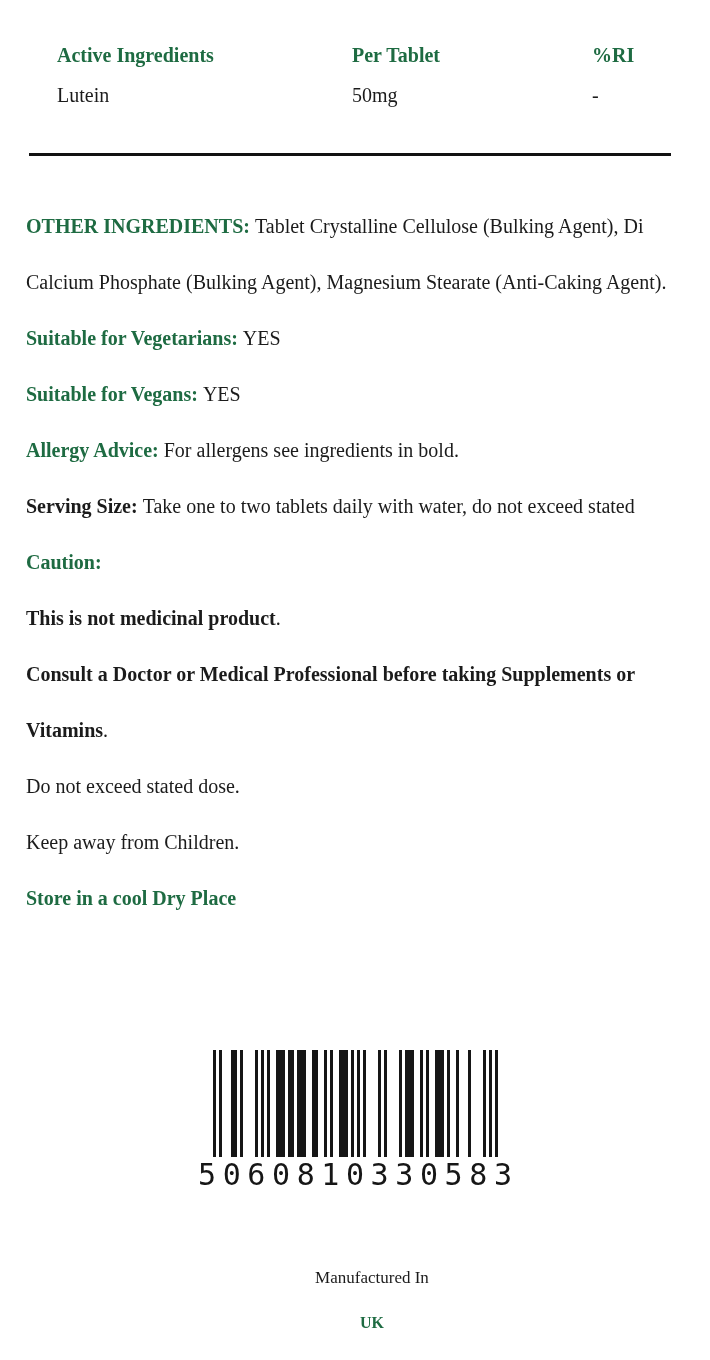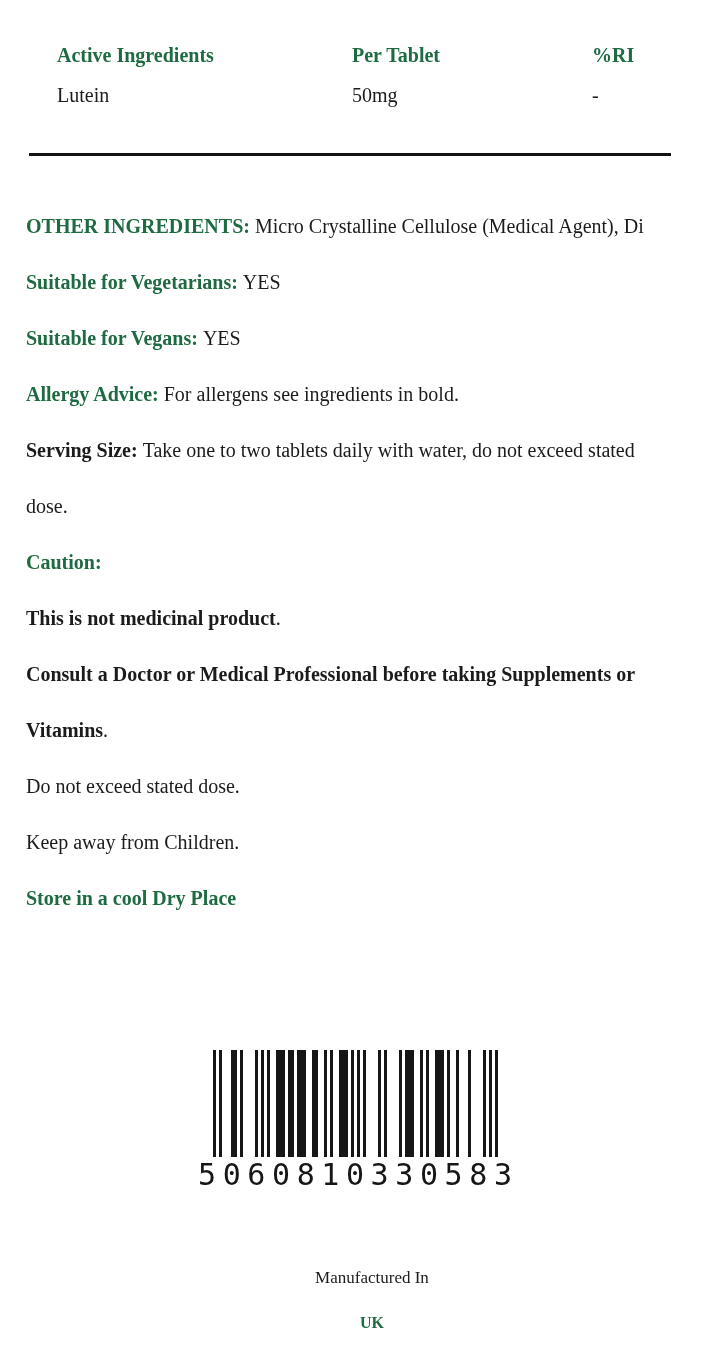--- a/index.html
+++ b/index.html
@@ -66,26 +66,26 @@
 
   <div class="t-row t-data">
     <span class="col c1">Lutein</span>
     <span class="col c2">50mg</span>
     <span class="col c3">-</span>
   </div>
 
   <div class="rule"></div>
 
   <div class="body-text" id="body-lines">
-      <div class="line"><span class="seg-green">OTHER INGREDIENTS: </span><span class="seg-reg">Micro Crystalline Cellulose (Medical Agent), Di</span></div>
+      <div class="line"><span class="seg-green">OTHER INGREDIENTS: </span><span class="seg-reg">Tablet Crystalline Cellulose (Bulking Agent), Di</span></div>
+      <div class="line"><span class="seg-reg">Calcium Phosphate (Bulking Agent), Magnesium Stearate (Anti-Caking Agent).</span></div>
       <div class="line"><span class="seg-green">Suitable for Vegetarians: </span><span class="seg-reg">YES</span></div>
       <div class="line"><span class="seg-green">Suitable for Vegans: </span><span class="seg-reg">YES</span></div>
       <div class="line"><span class="seg-green">Allergy Advice: </span><span class="seg-reg">For allergens see ingredients in bold.</span></div>
       <div class="line"><span class="seg-bold">Serving Size: </span><span class="seg-reg">Take one to two tablets daily with water, do not exceed stated</span></div>
-      <div class="line"><span class="seg-reg">dose.</span></div>
       <div class="line"><span class="seg-green">Caution:</span></div>
       <div class="line"><span class="seg-bold">This is not medicinal product</span><span class="seg-reg">.</span></div>
       <div class="line"><span class="seg-bold">Consult a Doctor or Medical Professional before taking Supplements or</span></div>
       <div class="line"><span class="seg-bold">Vitamins</span><span class="seg-reg">.</span></div>
       <div class="line"><span class="seg-reg">Do not exceed stated dose.</span></div>
       <div class="line"><span class="seg-reg">Keep away from Children.</span></div>
       <div class="line"><span class="seg-green">Store in a cool Dry Place</span></div>
     </div>
 
   <div class="barcode-wrap">

